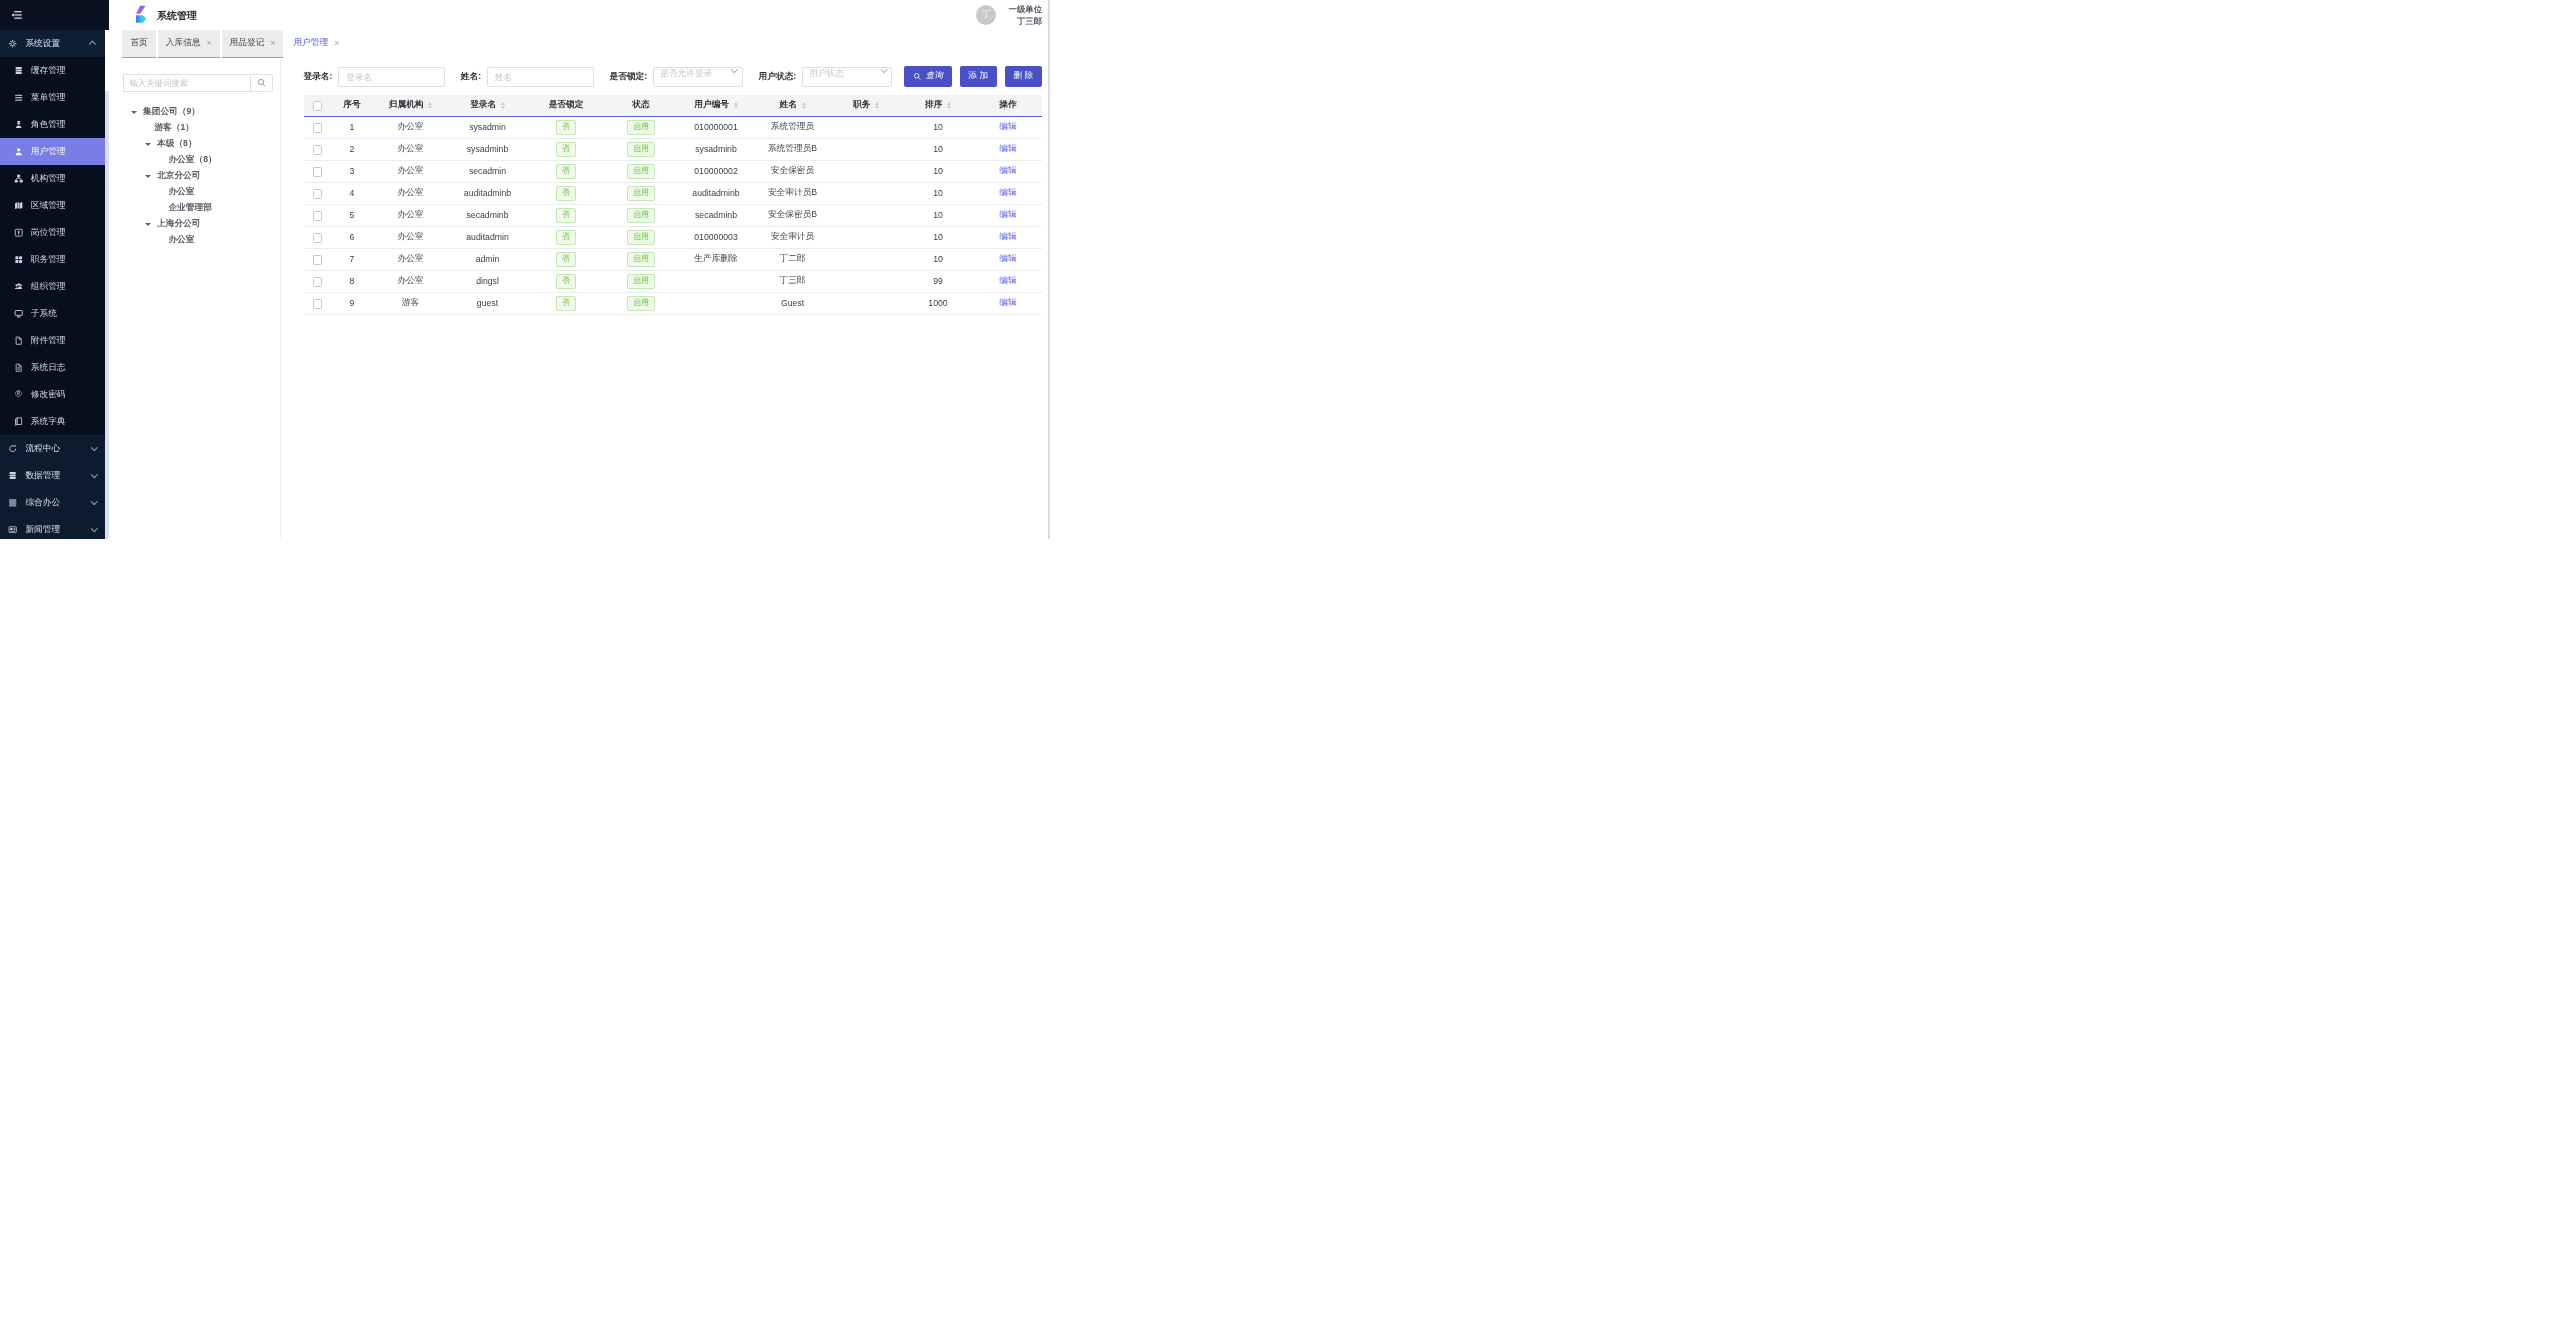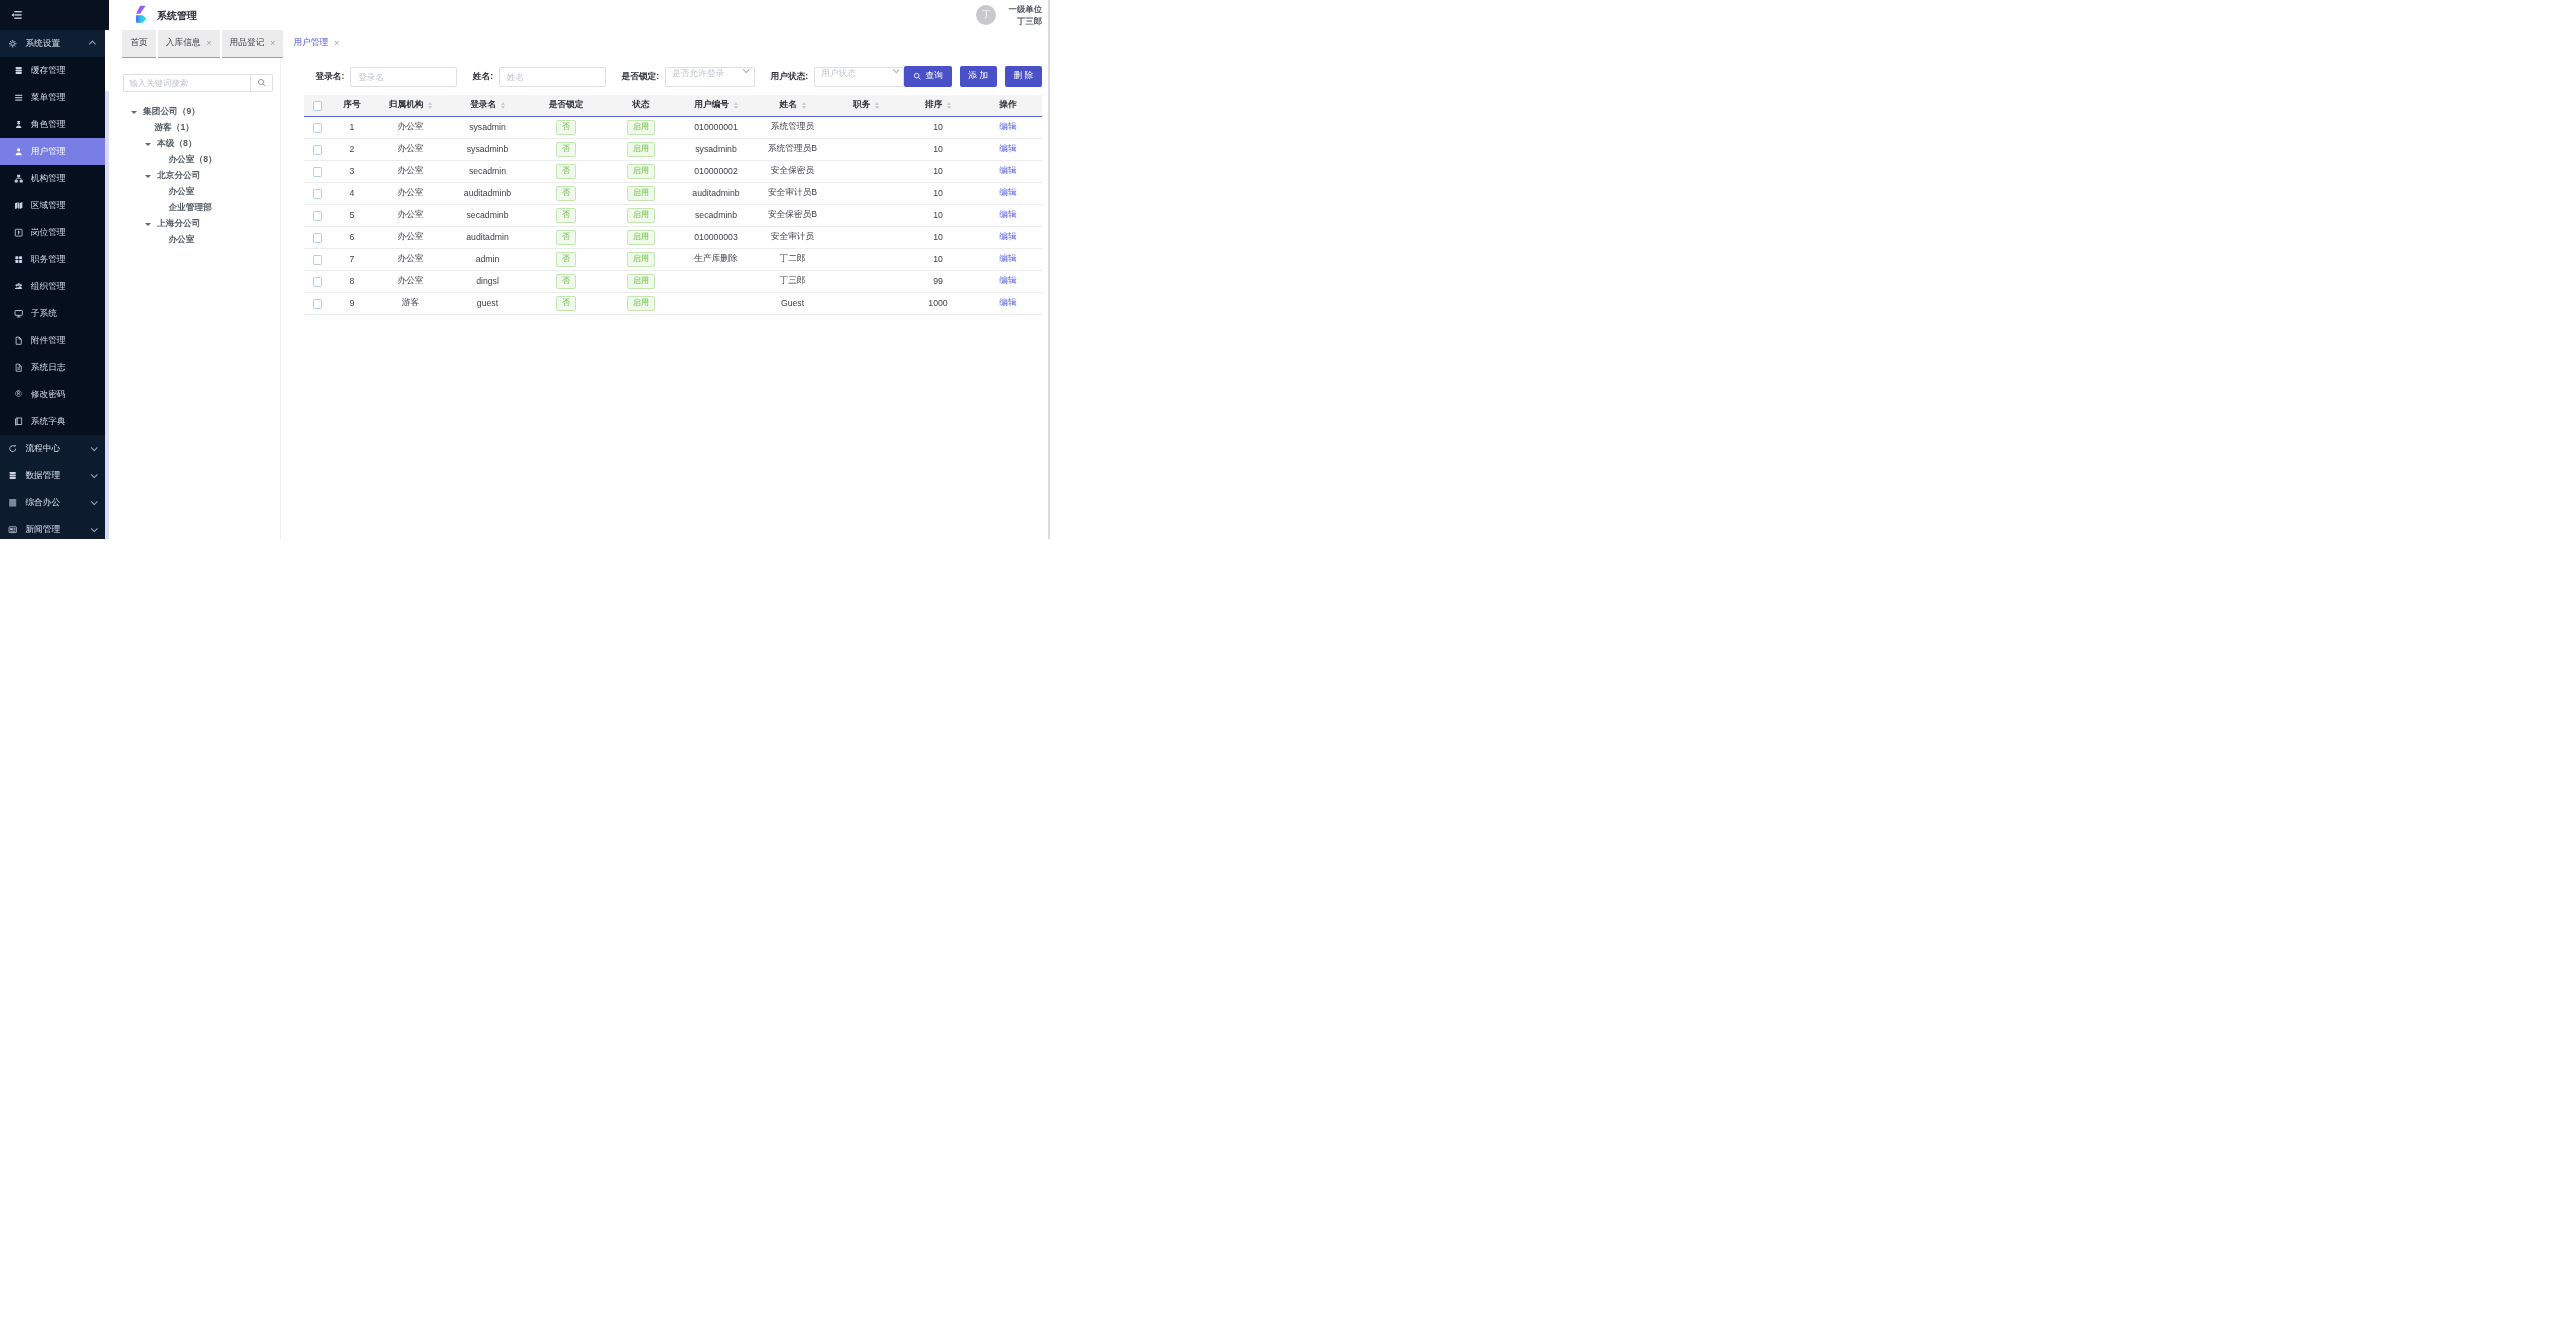--- a/index.html
+++ b/index.html
@@ -61,21 +61,21 @@
   .main { position:absolute; left:172px; top:0; right:0; bottom:0; }
   .filter-row { height:37px; display:flex; align-items:center; justify-content:flex-end; padding-right:8px; }
   .f-group { display:flex; align-items:center; margin-left:15.4px; }
   .f-label { font-size:8.7px; font-weight:700; color:#2f3238; margin-right:6px; white-space:nowrap; }
   .f-input { width:107px; height:20px; border:0.7px solid #dcdfe6; border-radius:2px; padding:0 6.7px; font-size:8.7px; color:#333; outline:none; }
   .f-input::placeholder { color:#bfc4cc; }
   .f-select { width:90px; height:20px; border:0.7px solid #dcdfe6; border-radius:2px; padding:0 6px; font-size:8.7px; color:#bfc4cc; display:flex; align-items:flex-start; justify-content:space-between; cursor:pointer; background:#fff; }
   .f-select .chev2 { width:4.7px; height:4.7px; border-right:0.9px solid #a9adb5; border-bottom:0.9px solid #a9adb5; transform:rotate(45deg) translateY(-1.3px); }
   .btn { height:21.4px; border:none; border-radius:2px; background:#4a51c8; color:#fff; font-size:8.7px; display:flex; align-items:center; justify-content:center; cursor:pointer; margin-left:8px; padding:0 8.7px; white-space:nowrap; }
   .btn svg { width:8.7px; height:8.7px; margin-right:4px; }
-  .btn.query { margin-left:0; }
+  .btn.query { margin-left:12px;font-style:italic; }
 
   .table-wrap { margin:0 8px 0 23px; }
   table.grid { width:100%; border-collapse:collapse; table-layout:fixed; }
   .grid thead th { background:#f4f4f5; height:21.4px; font-size:8.7px; font-weight:700; color:#2f3238; border-bottom:1.3px solid #5a61d8; text-align:center; white-space:nowrap; }
   .grid tbody td { height:22px; font-size:8.7px; color:#3d4048; border-bottom:0.7px solid #ececee; text-align:center; white-space:nowrap; overflow:hidden; }
   .th-inner { display:inline-flex; align-items:center; justify-content:center; }
   .sort { display:inline-flex; flex-direction:column; margin-left:4.7px; }
   .sort i { display:block; width:0; height:0; border-left:2.7px solid transparent; border-right:2.7px solid transparent; }
   .sort .up { border-bottom:3px solid #c8ccd4; margin-bottom:1.3px; }
   .sort .down { border-top:3px solid #c8ccd4; }

